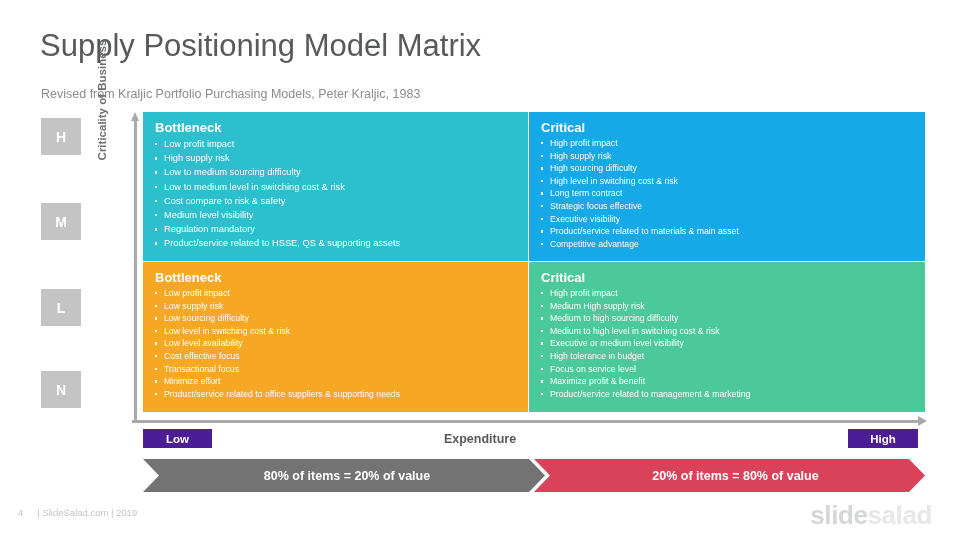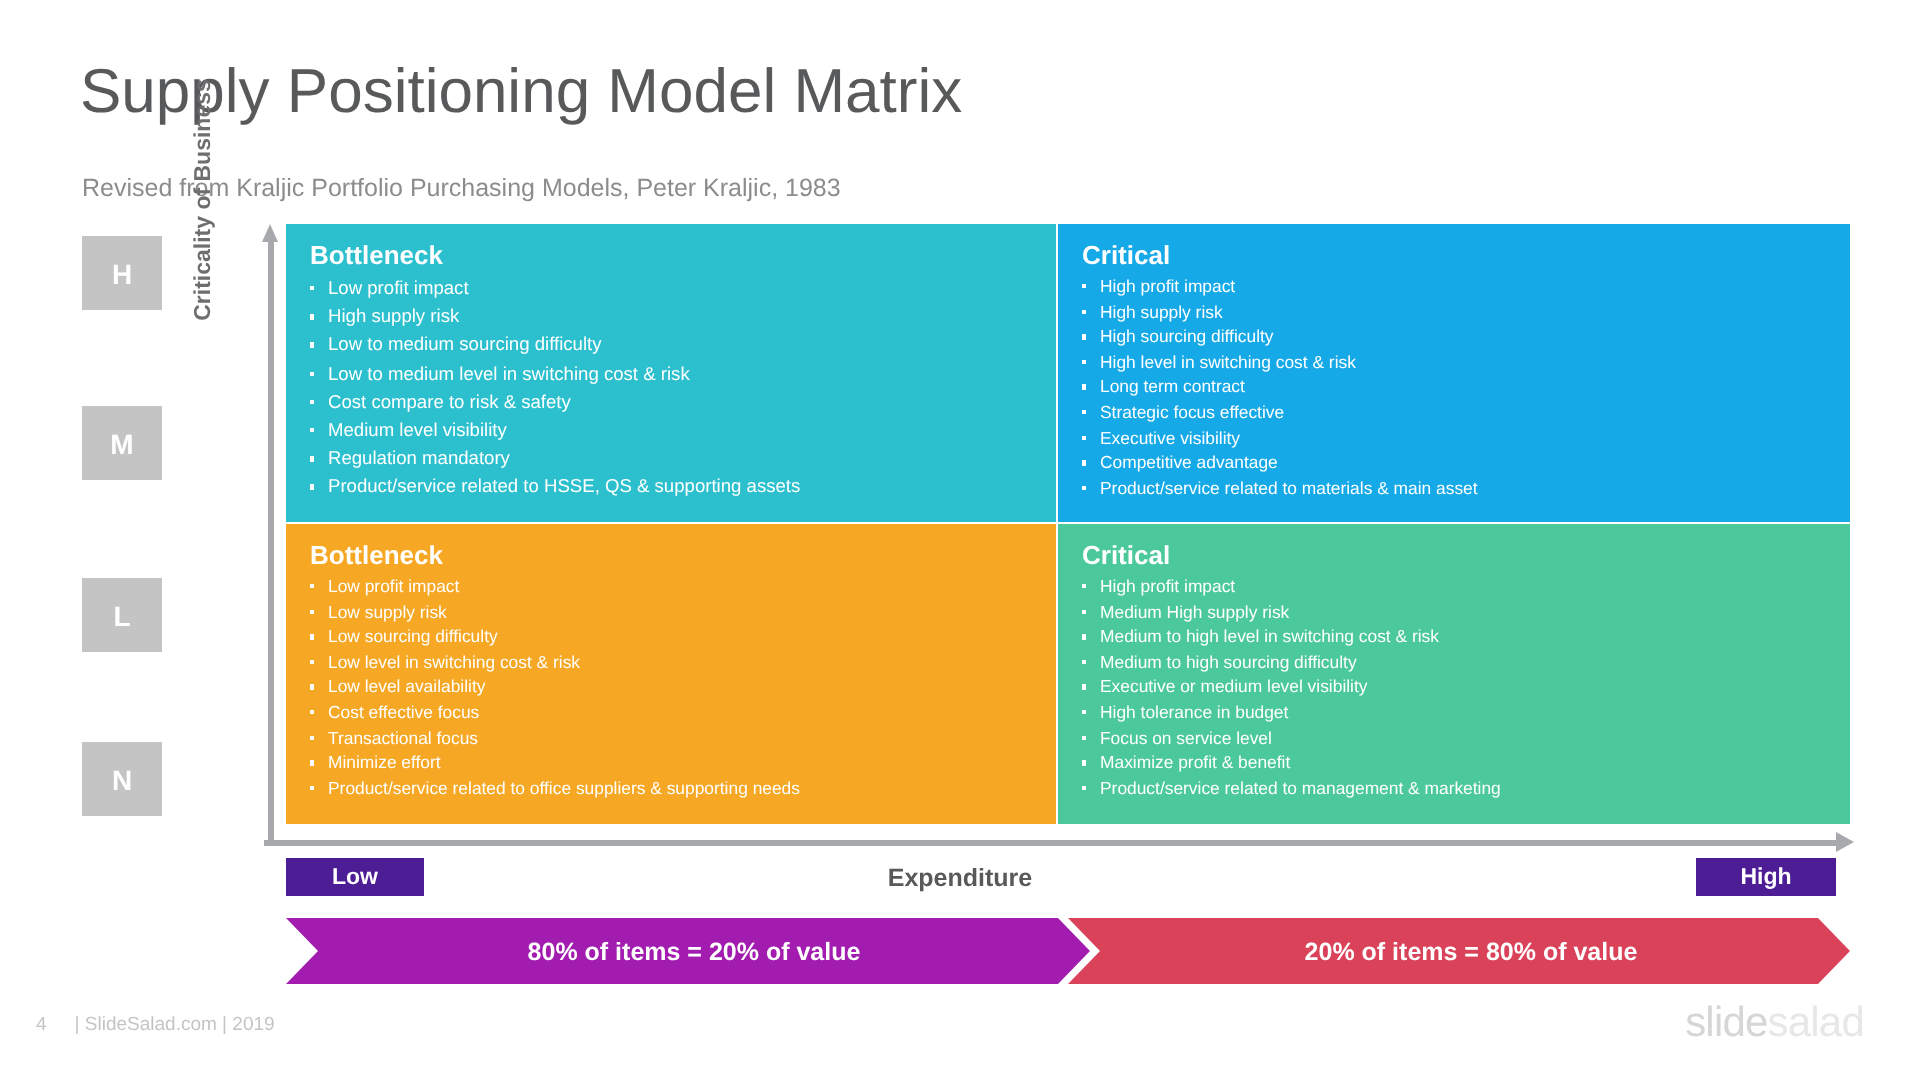--- a/index.html
+++ b/index.html
@@ -94,40 +94,40 @@
     font-size:12.5px;font-weight:700;color:#58595b;pointer-events:none;
   }
 
   
   .chev{
     position:absolute;top:459px;height:33px;
     display:flex;align-items:center;justify-content:center;
     color:#ffffff;font-size:12.5px;font-weight:700;white-space:nowrap;
   }
   #chev0{
-    left:143px;width:402px;background:#a21caf;
+    left:143px;width:402px;background:#737373;
     clip-path:polygon(0 0,386px 0,402px 16.5px,386px 33px,0 33px,16px 16.5px);
   }
   #chev1{
     left:534px;width:391px;background:#d94259;
     clip-path:polygon(0 0,375px 0,391px 16.5px,375px 33px,0 33px,16px 16.5px);
     justify-content:center;
   }
   #chev0 span{margin-left:6px;}
   #chev1 span{margin-left:12px;}
 
   
   .footer{
     position:absolute;left:18px;top:507px;
     font-size:9.5px;color:#c4c4c6;white-space:nowrap;
   }
   .footer .pg{margin-right:14px;}
   .logo{
     position:absolute;right:28px;top:500px;
-    font-size:21px;font-weight:400;letter-spacing:-0.4px;white-space:nowrap;
+    font-size:26px;font-weight:700;letter-spacing:-0.4px;white-space:nowrap;
   }
   .logo .a{color:#d5d6d8;}
   .logo .b{color:#e6e7e9;}
 </style>
 </head>
 <body>
 
 <div class="slide">
 
   <div class="title">Supply Positioning Model Matrix</div>
@@ -163,22 +163,22 @@
     <div class="quad q-tr">
       <div class="q-title">Critical</div>
       <ul class="q-list">
         <li>High profit impact</li>
         <li>High supply risk</li>
         <li>High sourcing difficulty</li>
         <li>High level in switching cost &amp; risk</li>
         <li>Long term contract</li>
         <li>Strategic focus effective</li>
         <li>Executive visibility</li>
+        <li>Product/service related to  materials &amp; main asset</li>
         <li>Competitive advantage</li>
-        <li>Product/service related to  materials &amp; main asset</li>
       </ul>
     </div>
 
     <div class="quad q-bl">
       <div class="q-title">Bottleneck</div>
       <ul class="q-list">
         <li>Low profit impact</li>
         <li>Low supply risk</li>
         <li>Low sourcing difficulty</li>
         <li>Low level in switching cost &amp; risk</li>
@@ -188,22 +188,22 @@
         <li>Minimize effort</li>
         <li>Product/service related to office suppliers &amp; supporting needs</li>
       </ul>
     </div>
 
     <div class="quad q-br">
       <div class="q-title">Critical</div>
       <ul class="q-list">
         <li>High profit impact</li>
         <li>Medium High supply risk</li>
+        <li>Medium to high sourcing difficulty</li>
         <li>Medium to high level in switching cost &amp; risk</li>
-        <li>Medium to high sourcing difficulty</li>
         <li>Executive or medium level visibility</li>
         <li>High tolerance in budget</li>
         <li>Focus on service level</li>
         <li>Maximize profit &amp; benefit</li>
         <li>Product/service related to management &amp; marketing</li>
       </ul>
     </div>
 
   </div>
 

